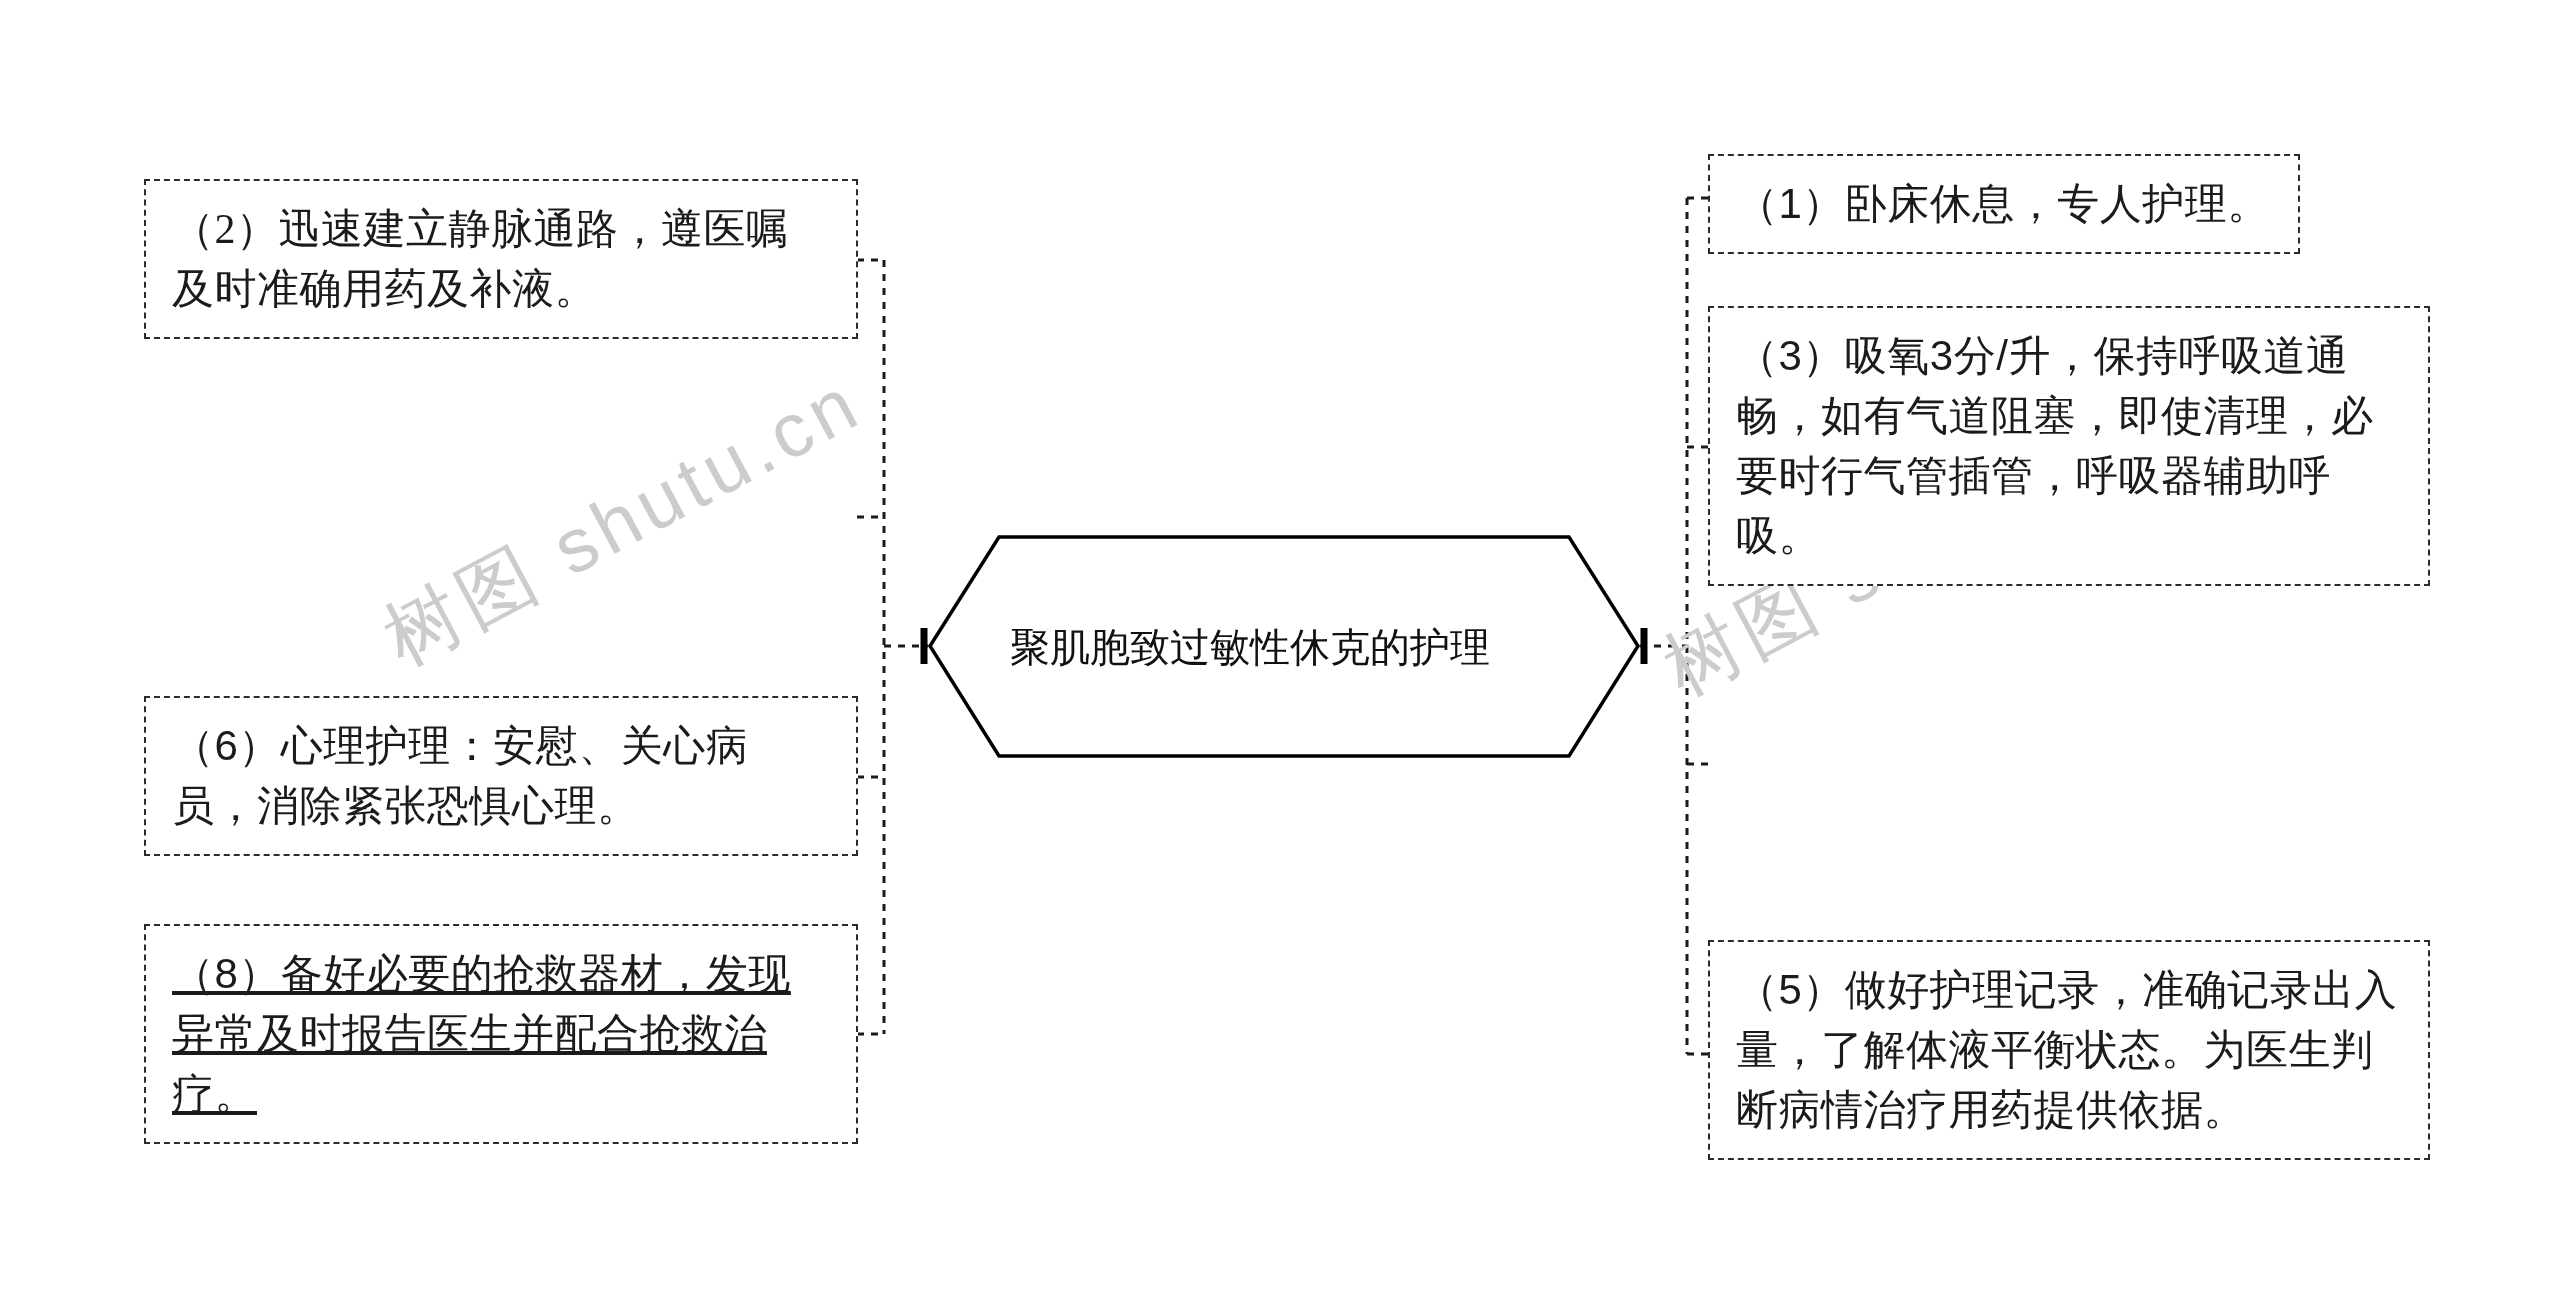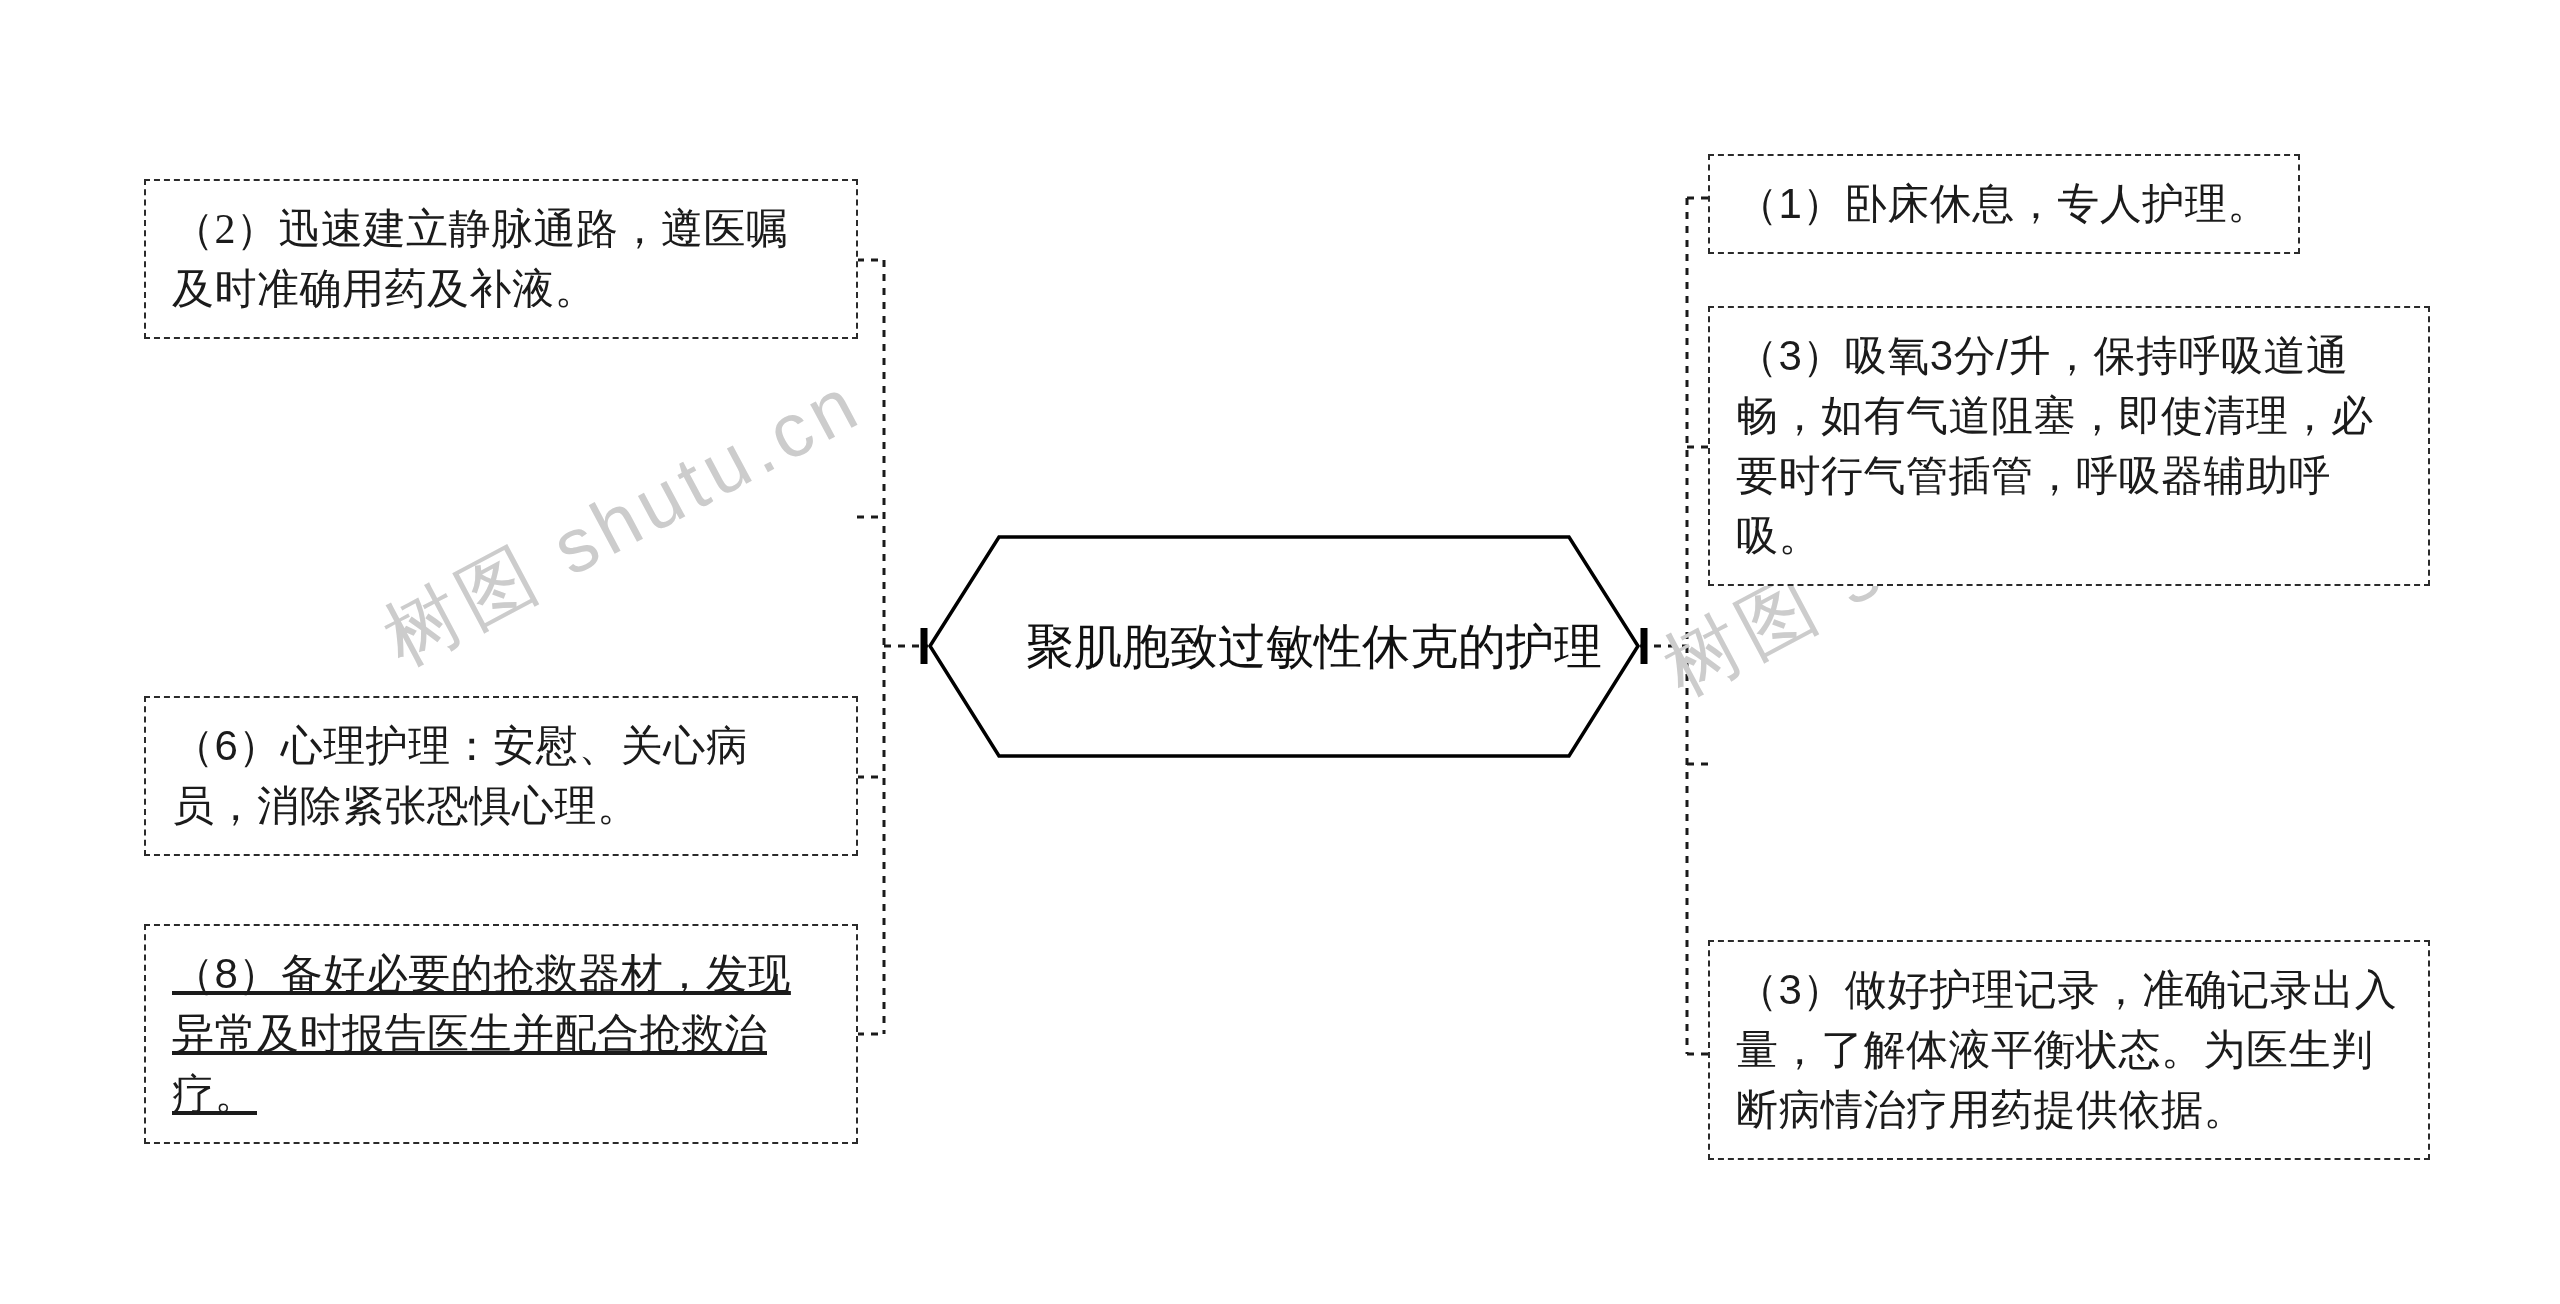--- a/index.html
+++ b/index.html
@@ -39,23 +39,23 @@
   .left-node  { left: 144px; width: 714px; }
   .right-node { left: 1708px; width: 722px; }
   .central-topic-text {
     position: absolute;
     left: 960px;
     top: 537px;
     width: 708px;
     height: 219px;
     display: flex;
     align-items: center;
-    justify-content: center;
+    justify-content: flex-start;
     text-align: center;
-    font-size: 48px;
+    font-size: 40px;
     line-height: 1.45;
     color: #111111;
     z-index: 4;
   }
   .central-topic-text .inner { width: 580px; }
   .watermark {
     position: absolute;
     font-size: 76px;
     color: #cccccc;
     letter-spacing: 6px;
@@ -100,15 +100,15 @@
   <div class="central-topic-text">
     <div class="inner">聚肌胞致过敏性休克的护理</div>
   </div>
 
   <div class="branch-node left-node" style="top:179px;font-family:Liberation Serif, serif;">（2）迅速建立静脉通路，遵医嘱及时准确用药及补液。</div>
   <div class="branch-node left-node" style="top:696px;">（6）心理护理：安慰、关心病员，消除紧张恐惧心理。</div>
   <div class="branch-node left-node" style="top:924px;text-decoration:underline;">（8）备好必要的抢救器材，发现异常及时报告医生并配合抢救治疗。</div>
 
   <div class="branch-node right-node" style="top:154px; width:592px;">（1）卧床休息，专人护理。</div>
   <div class="branch-node right-node" style="top:306px;">（3）吸氧3分/升，保持呼吸道通畅，如有气道阻塞，即使清理，必要时行气管插管，呼吸器辅助呼吸。</div>
-  <div class="branch-node right-node" style="top:940px;">（3）做好护理记录，准确记录出入量，了解体液平衡状态。为医生判断病情治疗用药提供依据。</div>
+  <div class="branch-node right-node" style="top:940px;">（5）做好护理记录，准确记录出入量，了解体液平衡状态。为医生判断病情治疗用药提供依据。</div>
 
 </div>
 
 </body></html>

